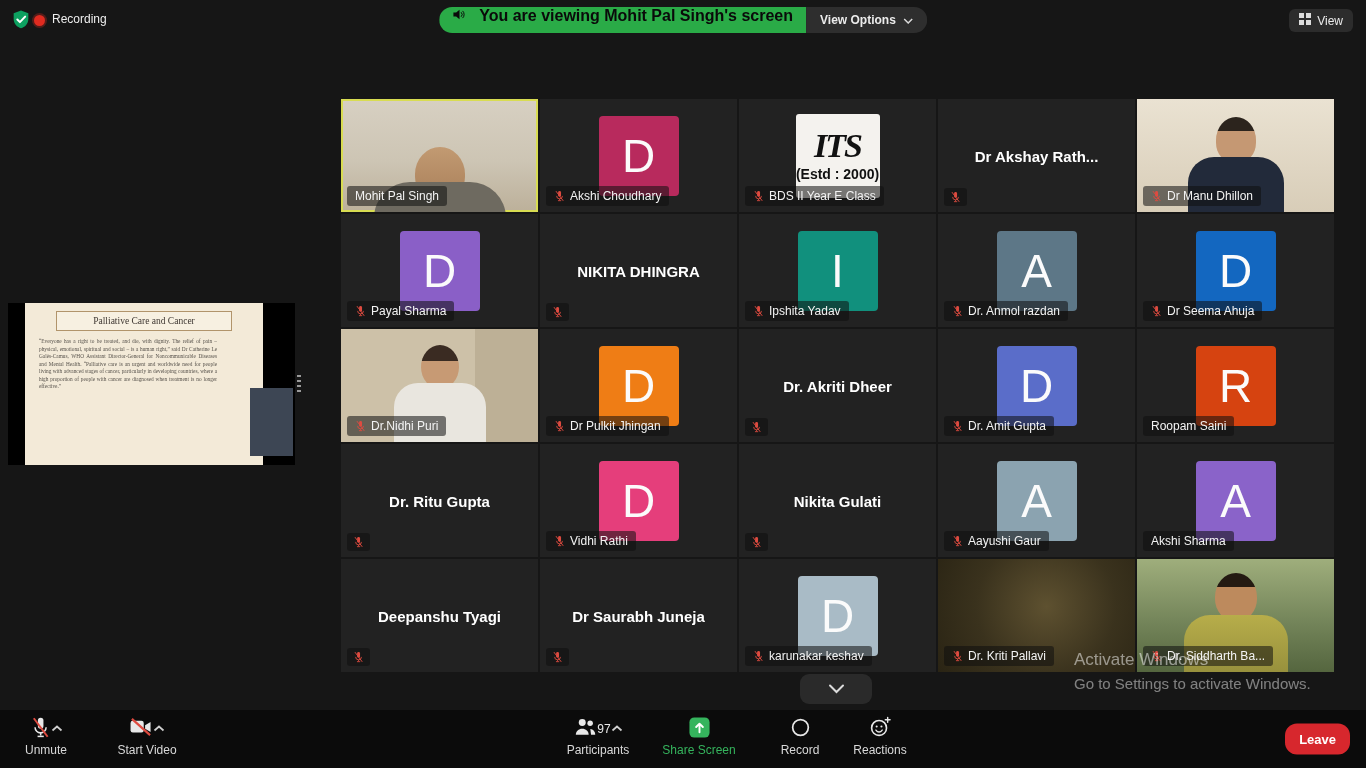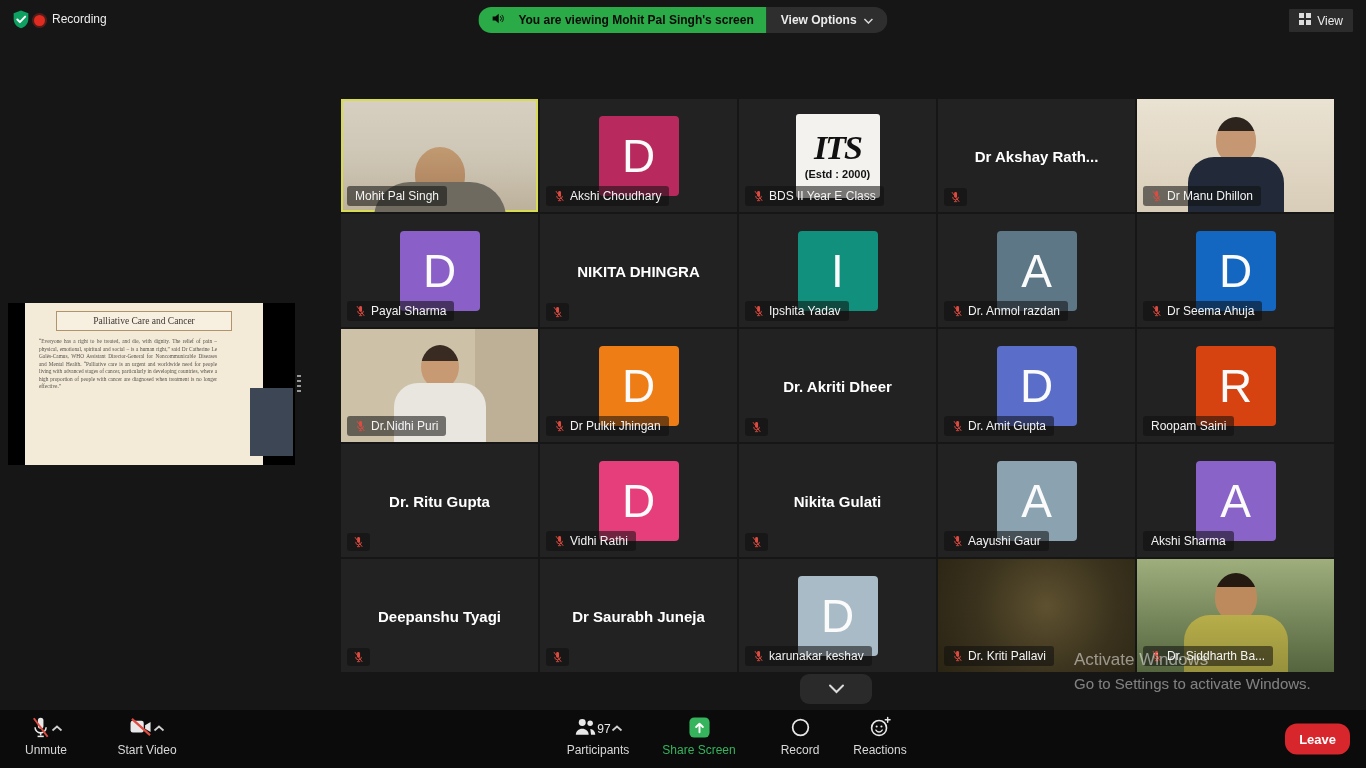--- a/index.html
+++ b/index.html
@@ -9,44 +9,44 @@
   *{box-sizing:border-box;}
   body{margin:0;background:#000;font-family:"Liberation Sans",sans-serif;}
   .screen{position:relative;width:1366px;height:768px;background:#161616;overflow:hidden;}
 
   
   .shield{position:absolute;left:10px;top:9px;width:22px;height:22px;cursor:pointer;}
   .recording{position:absolute;left:34px;top:12px;display:flex;align-items:flex-end;gap:7px;}
   .rec-dot{width:11px;height:11px;border-radius:50%;background:var(--recording-dot-red);box-shadow:0 0 0 2px rgba(224,43,32,.30);}
   .rec-text{color:#ededed;font-size:12px;}
   .banner{position:absolute;left:50%;top:7px;transform:translateX(-50%);display:flex;height:26px;border-radius:13px;overflow:hidden;}
-  .banner-green{display:flex;align-items:center;gap:14px;background:var(--banner-green);color:#0a0a0a;font-size:12px;font-weight:700;padding:0 13px;}
+  .banner-green{display:flex;gap:14px;background:var(--banner-green);color:#0a0a0a;font-size:16px;font-weight:700;padding:0 13px;}
   .banner-options{display:flex;align-items:center;gap:7px;background:#2e2e2e;color:#ececec;font-size:12px;font-weight:600;padding:0 14px;border:none;cursor:pointer;font-family:inherit;}
-  .view-btn{position:absolute;right:13px;top:9px;display:flex;align-items:center;gap:6px;background:#2c2c2c;color:#ececec;font-size:12px;border:none;border-radius:1px;padding:4px 10px;cursor:pointer;font-family:inherit;}
+  .view-btn{position:absolute;right:13px;top:9px;display:flex;align-items:center;gap:6px;background:#2c2c2c;color:#ececec;font-size:12px;border:none;border-radius:6px;padding:4px 10px;cursor:pointer;font-family:inherit;}
 
   
   .preview{position:absolute;left:8px;top:303px;width:287px;height:162px;background:#000;cursor:pointer;}
   .slide{position:absolute;left:17px;top:0;width:238px;height:162px;background:#f3ead8;padding-top:8px;overflow:hidden;}
   .slide-title{margin:0 auto;width:176px;border:1px solid #b1946b;background:#f7f0e1;font-family:"Liberation Serif",serif;font-size:9.5px;color:#3c3530;text-align:center;padding:4px 2px;}
   .slide-body{margin:7px 46px 0 14px;font-size:5.3px;line-height:1.42;text-align:justify;color:#55504a;font-family:"Liberation Serif",serif;}
   .slide-extra{position:absolute;left:242px;top:85px;width:43px;height:68px;background:#3d4654;}
   .preview-handle{position:absolute;left:297px;top:375px;width:4px;height:19px;background:repeating-linear-gradient(180deg,#9a9a9a 0 2px,transparent 2px 5px);cursor:col-resize;}
 
   
   .grid{position:absolute;left:341px;top:99px;display:grid;grid-template-columns:repeat(5,197px);grid-auto-rows:113px;gap:2px;}
   .tile{position:relative;background:#222222;overflow:hidden;cursor:pointer;}
   .tile.active{outline:2px solid var(--active-speaker-border);outline-offset:-2px;}
   .avatar{position:absolute;left:50%;top:50%;transform:translate(-50%,-50%);width:80px;height:80px;border-radius:4px;display:flex;align-items:center;justify-content:center;font-size:46px;color:#fbfbfb;}
   .center-name{position:absolute;left:0;right:0;top:50%;transform:translateY(-50%);text-align:center;color:#fff;font-size:15px;font-weight:700;}
   .name-label{position:absolute;left:6px;bottom:6px;display:flex;align-items:center;gap:5px;background:rgba(15,15,15,.55);border-radius:3px;padding:3px 8px;color:#f3f3f3;font-size:12px;max-width:184px;white-space:nowrap;overflow:hidden;}
   .name-label.icon-only{padding:3px 6px;}
   .mic{display:flex;align-items:center;}
   .logo-box{position:absolute;left:50%;top:50%;transform:translate(-50%,-50%);width:84px;height:84px;background:#f4f2ee;border-radius:3px;display:flex;flex-direction:column;align-items:center;justify-content:center;color:#111;}
   .logo-its{font-size:34px;font-weight:900;font-style:italic;letter-spacing:-2px;font-family:"Liberation Serif",serif;line-height:1;}
-  .logo-sub{font-size:11px;font-weight:700;margin-top:3px;}
+  .logo-sub{font-size:14px;font-weight:700;margin-top:3px;}
   .figure{position:absolute;inset:0;}
   .figure::before,.figure::after{content:"";position:absolute;left:50%;}
   .v-mohit{background:linear-gradient(180deg,#d7d0c2 0%,#cdc5b4 55%,#bcb09a 100%);text-align:right;}
   .v-mohit .figure::before{top:48px;width:50px;height:54px;margin-left:-25px;border-radius:50% 50% 45% 45%;background:linear-gradient(180deg,#c29a72,#a9805a);}
   .v-mohit .figure::after{bottom:-6px;width:132px;height:36px;margin-left:-66px;border-radius:44px 44px 0 0;background:#6e6a60;}
   .v-manu{background:linear-gradient(180deg,#eae2d2,#d8cdb8);}
   .v-manu .figure::before{top:18px;width:40px;height:46px;margin-left:-20px;border-radius:50% 50% 44% 44%;background:linear-gradient(180deg,#2c241d 0 30%,#c59873 30%);}
   .v-manu .figure::after{top:58px;width:96px;height:60px;margin-left:-48px;border-radius:26px 26px 0 0;background:#222a3a;}
   .v-nidhi{background:linear-gradient(90deg,#cdc1a8 0 68%,#bdb096 68%);}
   .v-nidhi .figure::before{top:16px;width:38px;height:44px;margin-left:-19px;border-radius:50%;background:linear-gradient(180deg,#3a2b22 0 36%,#c79a74 36%);}

